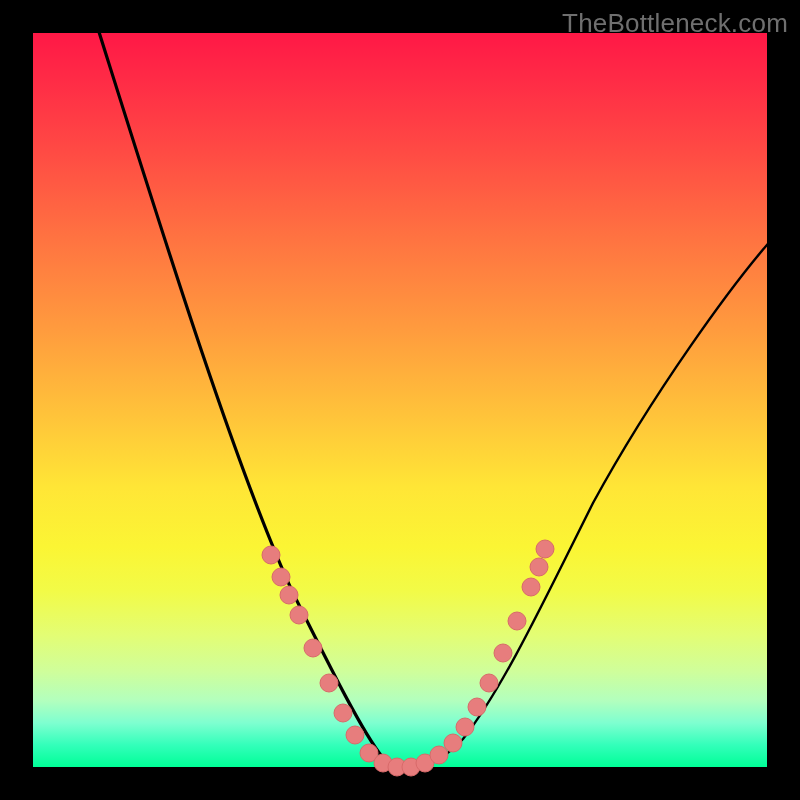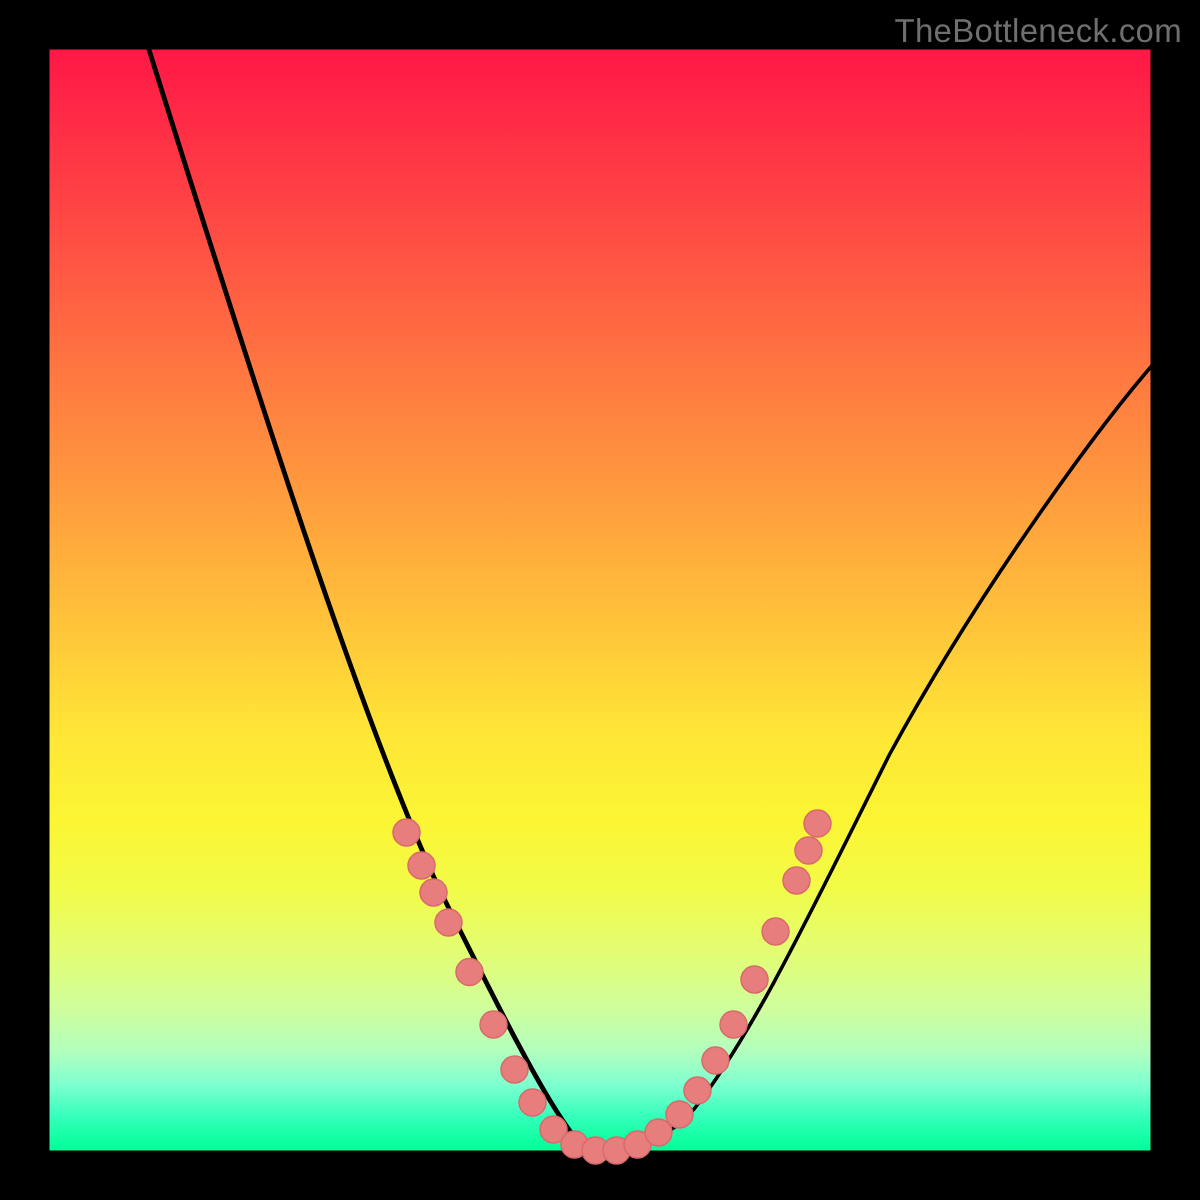--- a/index.html
+++ b/index.html
@@ -41,21 +41,21 @@
       #7effd0 94%,
       #33ffba 97%,
       #00ff97 100%
     );
   }
   .watermark {
     position: absolute;
     top: 8px;
     right: 12px;
     color: #6f6f6f;
-    font-size: 22px;
+    font-size: 26px;
     font-weight: 500;
     letter-spacing: 0.2px;
     user-select: none;
   }
   svg.curves {
     position: absolute;
     left: 0;
     top: 0;
     width: 734px;
     height: 734px;

